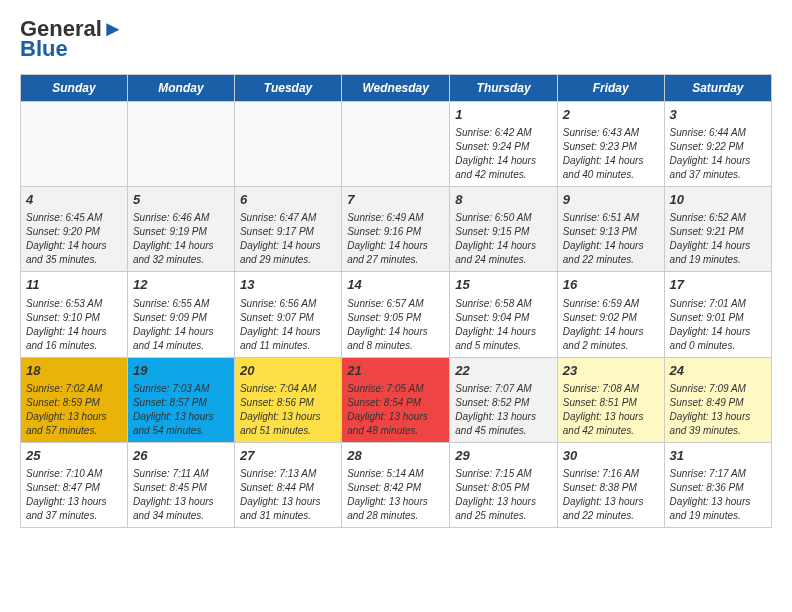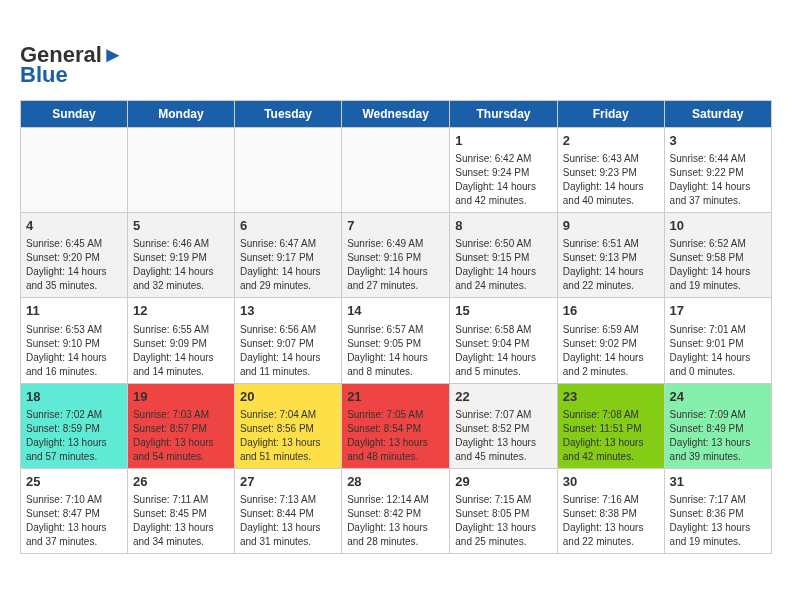--- a/index.html
+++ b/index.html
@@ -1,23 +1,23 @@
 <!DOCTYPE html>
 <html><head>
   <meta charset="utf-8">
   <style>
     * { box-sizing: border-box; margin: 0; padding: 0; }
     body { font-family: Arial, sans-serif; background: #fff; width: 792px; min-height: 612px; }
-    .container { padding: 16px 20px; margin-top: 26px; }
+    .container { padding: 16px 20px; }
     .header { display: flex; justify-content: space-between; align-items: flex-start; margin-bottom: 12px; }
     .logo { display: flex; flex-direction: column; align-items: flex-start; }
     .title-area { text-align: right; }
     .month-title { font-size: 36px; color: #333; font-weight: normal; }
     .location { font-size: 14px; color: #555; margin-top: 2px; }
-    .calendar { width: 100%; border-collapse: collapse; }
+    .calendar { width: 100%; border-collapse: collapse; font-style: italic; }
     .calendar th { background: #1a5fa8; color: #fff; text-align: center; padding: 6px 4px; font-size: 12px; font-weight: bold; border: 1px solid #ccc; }
     .calendar td { border: 1px solid #ccc; vertical-align: top; padding: 4px 5px; width: 110px; min-height: 80px; font-size: 10.5px; line-height: 1.4; color: #333; background: #fff; }
     .calendar td.empty { background: #f9f9f9; }
     .calendar tr:nth-child(even) td { background: #f5f5f5; }
     .calendar tr:nth-child(even) td.empty { background: #f0f0f0; }
     .day-num { font-weight: bold; font-size: 13px; display: block; margin-bottom: 2px; }
     .day-info { font-size: 10px; }
   </style>
 </head>
 <body>
@@ -107,21 +107,21 @@
           </td>
           <td style="background: rgb(242, 242, 242);">
             <span class="day-num">9</span>
             <div class="day-info" style="white-space: pre-line;">Sunrise: 6:51 AM
 Sunset: 9:13 PM
 Daylight: 14 hours and 22 minutes.</div>
           </td>
           <td style="background: rgb(242, 242, 242);">
             <span class="day-num">10</span>
             <div class="day-info" style="white-space: pre-line;">Sunrise: 6:52 AM
-Sunset: 9:58 PM
+Sunset: 9:21 PM
 Daylight: 14 hours and 19 minutes.</div>
           </td>
         </tr>
         <tr>
           <td>
             <span class="day-num">11</span>
             <div class="day-info" style="white-space: pre-line;">Sunrise: 6:53 AM
 Sunset: 9:10 PM
 Daylight: 14 hours and 16 minutes.</div>
           </td>
@@ -156,27 +156,27 @@
 Daylight: 14 hours and 2 minutes.</div>
           </td>
           <td>
             <span class="day-num">17</span>
             <div class="day-info" style="white-space: pre-line;">Sunrise: 7:01 AM
 Sunset: 9:01 PM
 Daylight: 14 hours and 0 minutes.</div>
           </td>
         </tr>
         <tr>
-          <td style="background: #5eead4;">
+          <td style="background: #eab308;">
             <span class="day-num">18</span>
             <div class="day-info" style="white-space: pre-line;">Sunrise: 7:02 AM
 Sunset: 8:59 PM
 Daylight: 13 hours and 57 minutes.</div>
           </td>
-          <td style="background: #ef4444;">
+          <td style="background: #0ea5e9;">
             <span class="day-num">19</span>
             <div class="day-info" style="white-space: pre-line;">Sunrise: 7:03 AM
 Sunset: 8:57 PM
 Daylight: 13 hours and 54 minutes.</div>
           </td>
           <td style="background: #fde047;">
             <span class="day-num">20</span>
             <div class="day-info" style="white-space: pre-line;">Sunrise: 7:04 AM
 Sunset: 8:56 PM
 Daylight: 13 hours and 51 minutes.</div>
@@ -186,27 +186,27 @@
             <div class="day-info" style="white-space: pre-line;">Sunrise: 7:05 AM
 Sunset: 8:54 PM
 Daylight: 13 hours and 48 minutes.</div>
           </td>
           <td style="background: rgb(242, 242, 242);">
             <span class="day-num">22</span>
             <div class="day-info" style="white-space: pre-line;">Sunrise: 7:07 AM
 Sunset: 8:52 PM
 Daylight: 13 hours and 45 minutes.</div>
           </td>
-          <td style="background: #84cc16;">
+          <td style="background: #fef9c3;">
             <span class="day-num">23</span>
             <div class="day-info" style="white-space: pre-line;">Sunrise: 7:08 AM
-Sunset: 11:51 PM
+Sunset: 8:51 PM
 Daylight: 13 hours and 42 minutes.</div>
           </td>
-          <td style="background: #86efac;">
+          <td style="background: #fef9c3;">
             <span class="day-num">24</span>
             <div class="day-info" style="white-space: pre-line;">Sunrise: 7:09 AM
 Sunset: 8:49 PM
 Daylight: 13 hours and 39 minutes.</div>
           </td>
         </tr>
         <tr>
           <td>
             <span class="day-num">25</span>
             <div class="day-info" style="white-space: pre-line;">Sunrise: 7:10 AM
@@ -220,21 +220,21 @@
 Daylight: 13 hours and 34 minutes.</div>
           </td>
           <td>
             <span class="day-num">27</span>
             <div class="day-info" style="white-space: pre-line;">Sunrise: 7:13 AM
 Sunset: 8:44 PM
 Daylight: 13 hours and 31 minutes.</div>
           </td>
           <td>
             <span class="day-num">28</span>
-            <div class="day-info" style="white-space: pre-line;">Sunrise: 12:14 AM
+            <div class="day-info" style="white-space: pre-line;">Sunrise: 5:14 AM
 Sunset: 8:42 PM
 Daylight: 13 hours and 28 minutes.</div>
           </td>
           <td>
             <span class="day-num">29</span>
             <div class="day-info" style="white-space: pre-line;">Sunrise: 7:15 AM
 Sunset: 8:05 PM
 Daylight: 13 hours and 25 minutes.</div>
           </td>
           <td>

